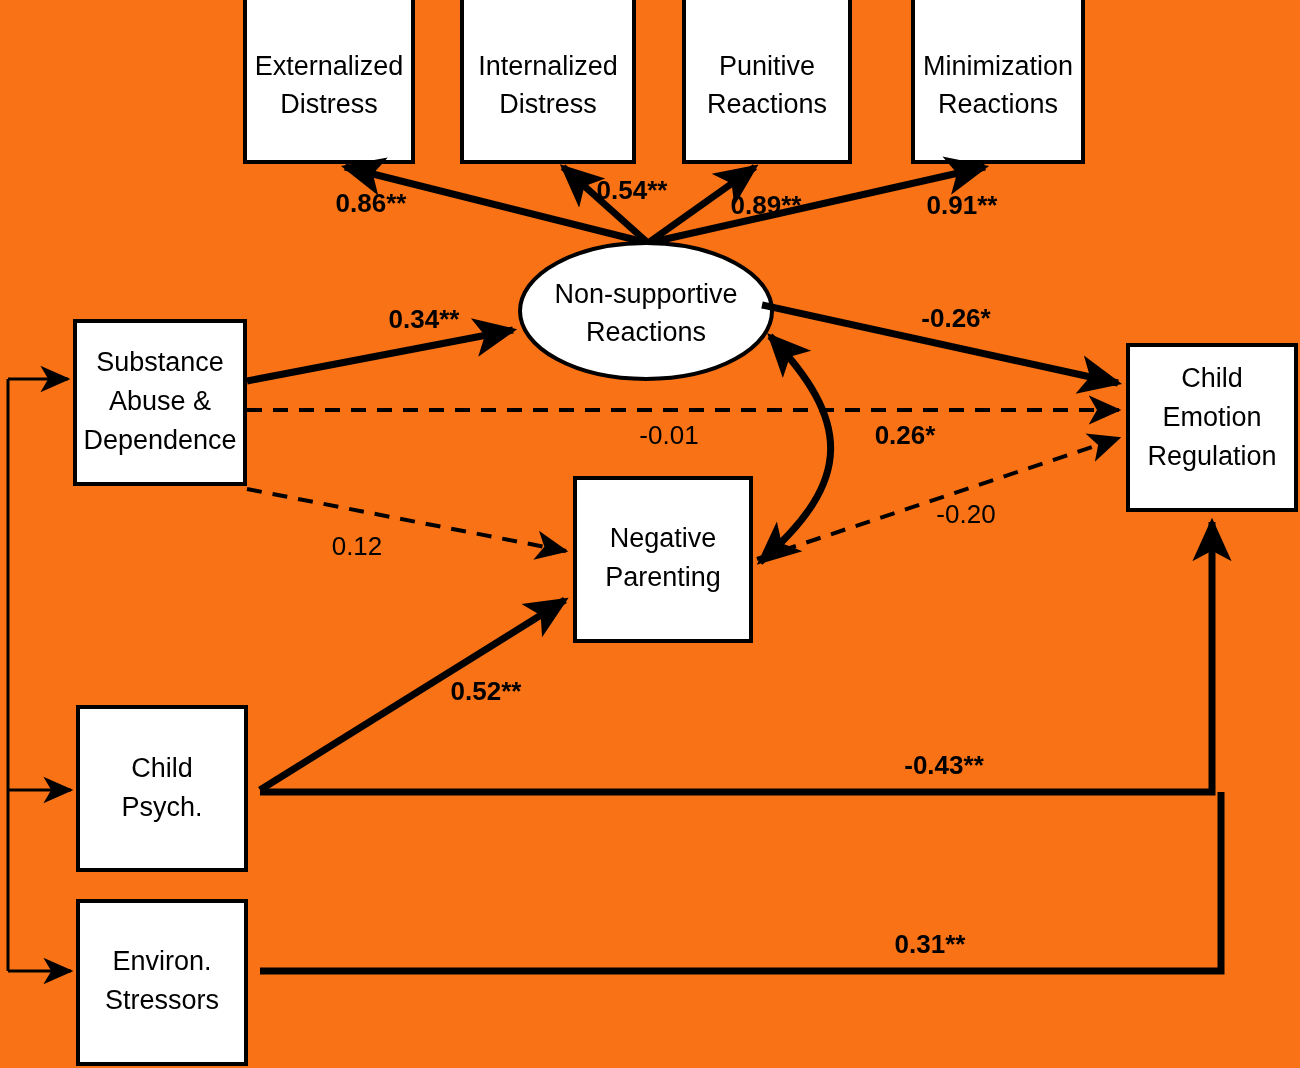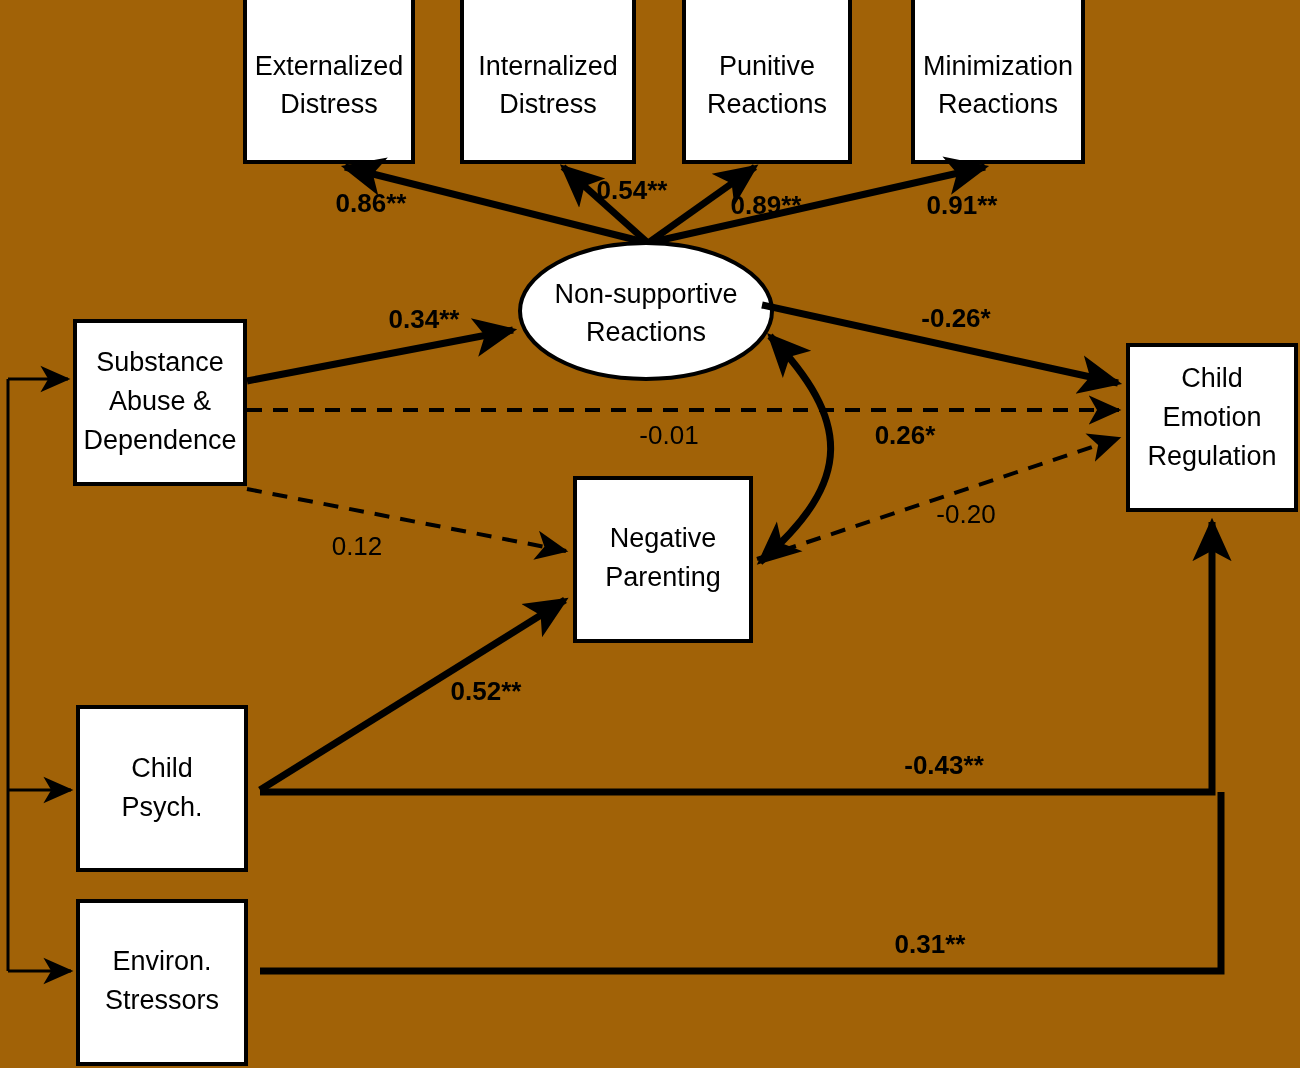--- a/index.html
+++ b/index.html
@@ -4,21 +4,21 @@
 <style>
   html, body {
     margin: 0;
     padding: 0;
     background: #ffffff;
   }
   #diagram-root {
     position: relative;
     width: 1300px;
     height: 1068px;
-    background: #a16207;
+    background: #f97316;
     font-family: "Liberation Sans", sans-serif;
     overflow: hidden;
   }
   svg.canvas {
     position: absolute;
     top: 0;
     left: 0;
     width: 1300px;
     height: 1068px;
   }

